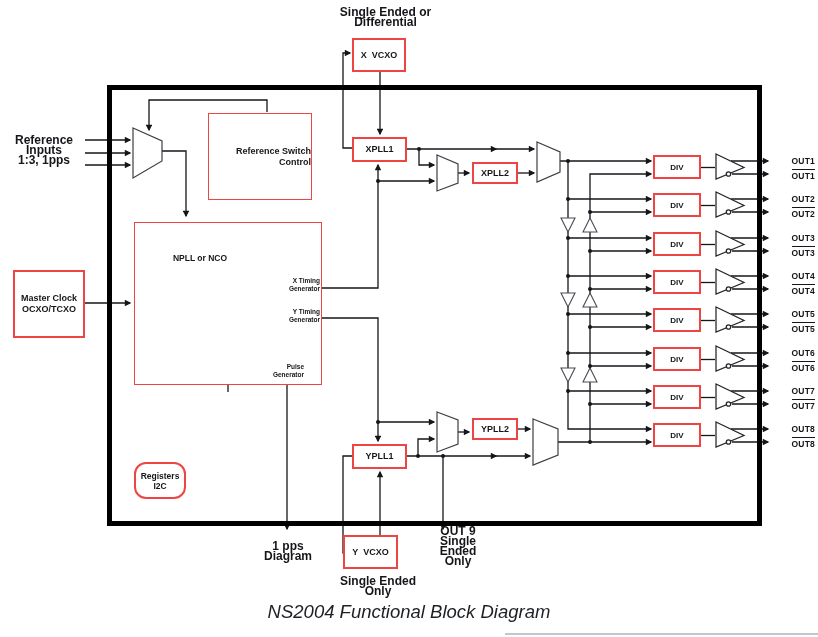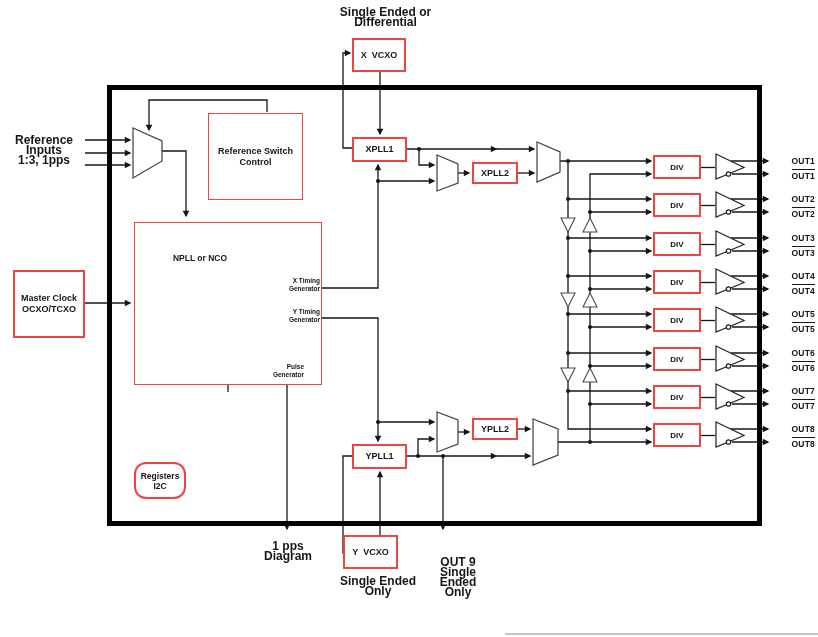--- a/index.html
+++ b/index.html
@@ -188,21 +188,21 @@
 
   <div id="chip"></div>
 
   <div class="box" style="left:352px;top:38px;width:54px;height:34px;"><span>X  VCXO</span></div>
   <div class="box" style="left:352px;top:137px;width:55px;height:25px;"><span>XPLL1</span></div>
   <div class="box" style="left:472px;top:162px;width:46px;height:22px;"><span>XPLL2</span></div>
   <div class="box" style="left:352px;top:444px;width:55px;height:25px;"><span>YPLL1</span></div>
   <div class="box" style="left:472px;top:418px;width:46px;height:22px;"><span>YPLL2</span></div>
   <div class="box" style="left:343px;top:535px;width:55px;height:34px;"><span>Y  VCXO</span></div>
 
-  <div class="box thin" style="left:208px;top:113px;width:95px;height:87px;">
+  <div class="box thin" style="left:208px;top:113px;width:104px;height:87px;align-items:flex-end;">
     <span>Reference Switch</span>
     <span>Control</span>
   </div>
 
   <div class="box thin empty" style="left:134px;top:222px;width:188px;height:163px;"></div>
   <div class="lbl" style="left:150px;top:253px;width:100px;font-size:8.5px;">
       <span>NPLL or NCO</span>
     </div>
   <div class="port" style="left:270px;top:277px;width:50px;">
     <span>X Timing</span>
@@ -258,23 +258,24 @@
       <span>Differential</span>
   </div>
   <div class="lbl" style="left:4px;top:135px;width:80px;">
     <span>Reference Inputs</span>
       <span>1:3, 1pps</span>
   </div>
   <div class="lbl" style="left:263px;top:541px;width:50px;">
     <span>1 pps</span>
       <span>Diagram</span>
   </div>
-  <div class="lbl" style="left:408px;top:557px;width:70px;padding-left:15px;">
+  <div class="lbl" style="left:408px;top:526px;width:70px;padding-left:15px;">
     <span>OUT 9</span>
       <span>Single Ended</span>
       <span>Only</span>
   </div>
   <div class="lbl" style="left:333px;top:576px;width:90px;">
     <span>Single Ended Only</span>
   </div>
 
+  <div id="title">NS2004 Functional Block Diagram</div>
   <div id="page-edge"></div>
 </div>
 
 </body></html>

